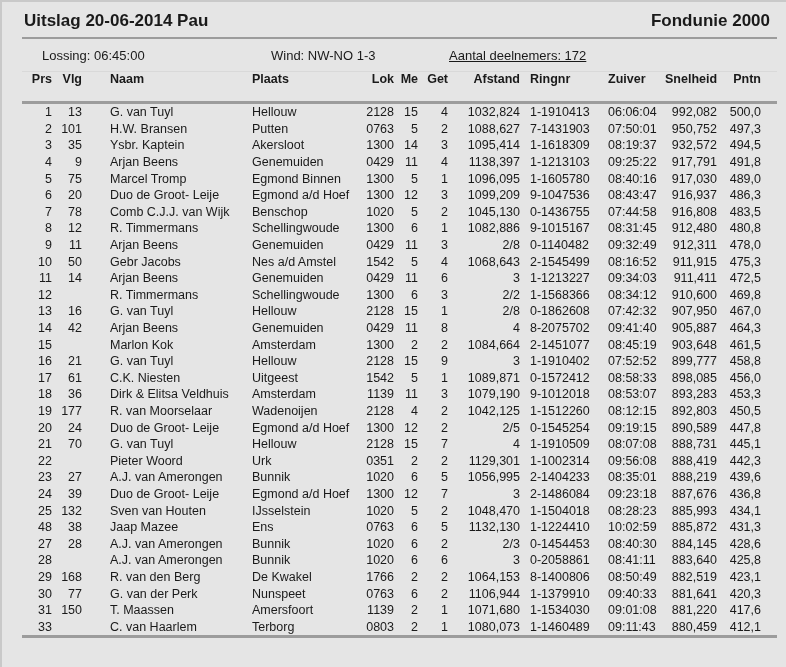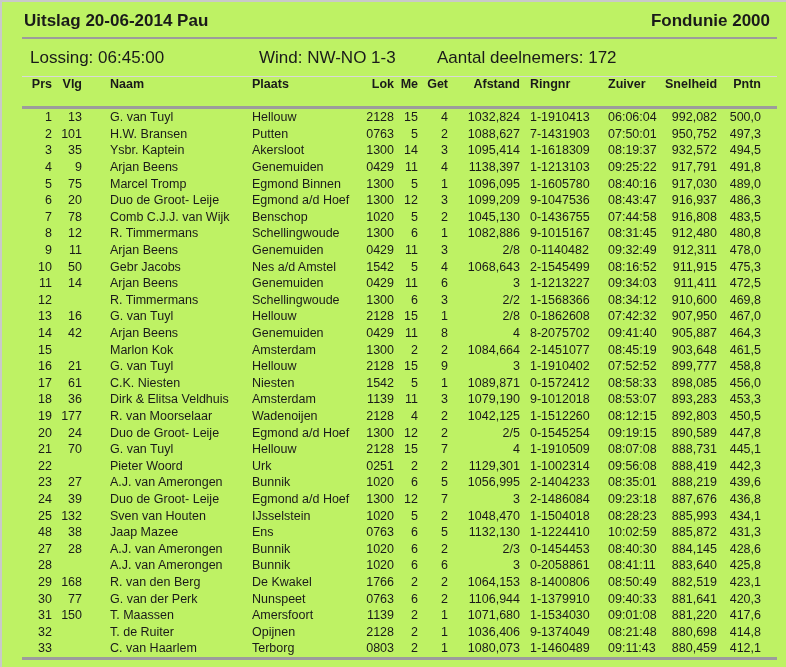--- a/index.html
+++ b/index.html
@@ -2,37 +2,37 @@
 <html><head>
 <meta charset="utf-8">
 <style>
   * { margin:0; padding:0; box-sizing:border-box; }
   html,body { background:#ffffff; }
   body { width:786px; height:667px; font-family:"Liberation Sans", sans-serif; color:#1a1a1a; }
   .page {
     width:786px; height:667px;
     border-top:2px solid #c9c9c9;
     border-left:2px solid #c9c9c9;
-    background:#bef264;
+    background:#e5e5e5;
     overflow:hidden;
   }
   .report-header {
     display:flex; justify-content:space-between; align-items:baseline;
     padding:9px 16px 0 22px;
   }
   .report-title, .org-name { font-size:17px; font-weight:bold; white-space:nowrap; }
   .rule { margin-left:20px; margin-right:9px; }
   .rule-title { height:2px; background:#9c9c9c; margin-top:6px; }
   .rule-thin  { height:1px; background:#d9d9d9; }
   .rule-thick { height:3px; background:#9c9c9c; }
-  .info-bar { display:flex; padding:9px 0 8px 28px; font-size:17px; }
+  .info-bar { display:flex; padding:9px 0 8px 40px; font-size:13px; }
   .info-lossing   { width:229px; }
   .info-wind      { width:178px; }
   .info-duiven    { width:190px; }
-  .info-deelnemers{ flex:1; }
+  .info-deelnemers{ flex:1;text-decoration:underline; }
   table { border-collapse:collapse; table-layout:fixed; margin-left:20px; width:739px; }
   th, td { font-size:12.5px; white-space:nowrap; overflow:hidden; padding:0; }
   .head-table th { font-weight:bold; height:26px; vertical-align:bottom; padding-bottom:15px; overflow:visible; }
   .body-table td { height:16.6px; vertical-align:middle; }
   
   th:nth-child(1), td:nth-child(1),
   th:nth-child(2), td:nth-child(2),
   th:nth-child(5), td:nth-child(5),
   th:nth-child(6), td:nth-child(6),
   th:nth-child(7), td:nth-child(7),
@@ -336,21 +336,21 @@
           <td>3</td>
           <td>1-1910402</td>
           <td>07:52:52</td>
           <td>899,777</td>
           <td>458,8</td>
         </tr>
         <tr>
           <td>17</td>
           <td>61</td>
           <td>C.K. Niesten</td>
-          <td>Niesten</td>
+          <td>Uitgeest</td>
           <td>1542</td>
           <td>5</td>
           <td>1</td>
           <td>1089,871</td>
           <td>0-1572412</td>
           <td>08:58:33</td>
           <td>898,085</td>
           <td>456,0</td>
         </tr>
         <tr>
@@ -407,21 +407,21 @@
           <td>1-1910509</td>
           <td>08:07:08</td>
           <td>888,731</td>
           <td>445,1</td>
         </tr>
         <tr>
           <td>22</td>
           <td></td>
           <td>Pieter Woord</td>
           <td>Urk</td>
-          <td>0251</td>
+          <td>0351</td>
           <td>2</td>
           <td>2</td>
           <td>1129,301</td>
           <td>1-1002314</td>
           <td>09:56:08</td>
           <td>888,419</td>
           <td>442,3</td>
         </tr>
         <tr>
           <td>23</td>
@@ -543,34 +543,20 @@
           <td>1139</td>
           <td>2</td>
           <td>1</td>
           <td>1071,680</td>
           <td>1-1534030</td>
           <td>09:01:08</td>
           <td>881,220</td>
           <td>417,6</td>
         </tr>
         <tr>
-          <td>32</td>
-          <td></td>
-          <td>T. de Ruiter</td>
-          <td>Opijnen</td>
-          <td>2128</td>
-          <td>2</td>
-          <td>1</td>
-          <td>1036,406</td>
-          <td>9-1374049</td>
-          <td>08:21:48</td>
-          <td>880,698</td>
-          <td>414,8</td>
-        </tr>
-        <tr>
           <td>33</td>
           <td></td>
           <td>C. van Haarlem</td>
           <td>Terborg</td>
           <td>0803</td>
           <td>2</td>
           <td>1</td>
           <td>1080,073</td>
           <td>1-1460489</td>
           <td>09:11:43</td>

